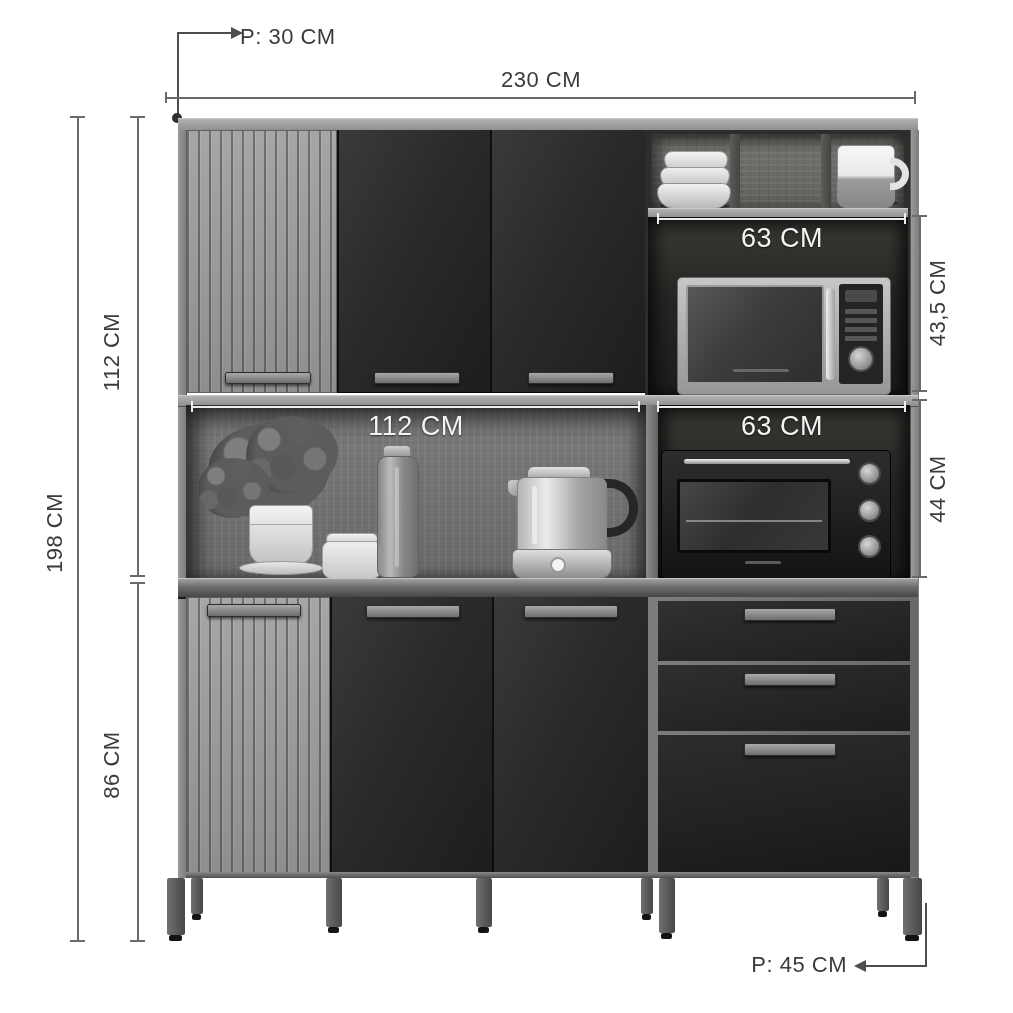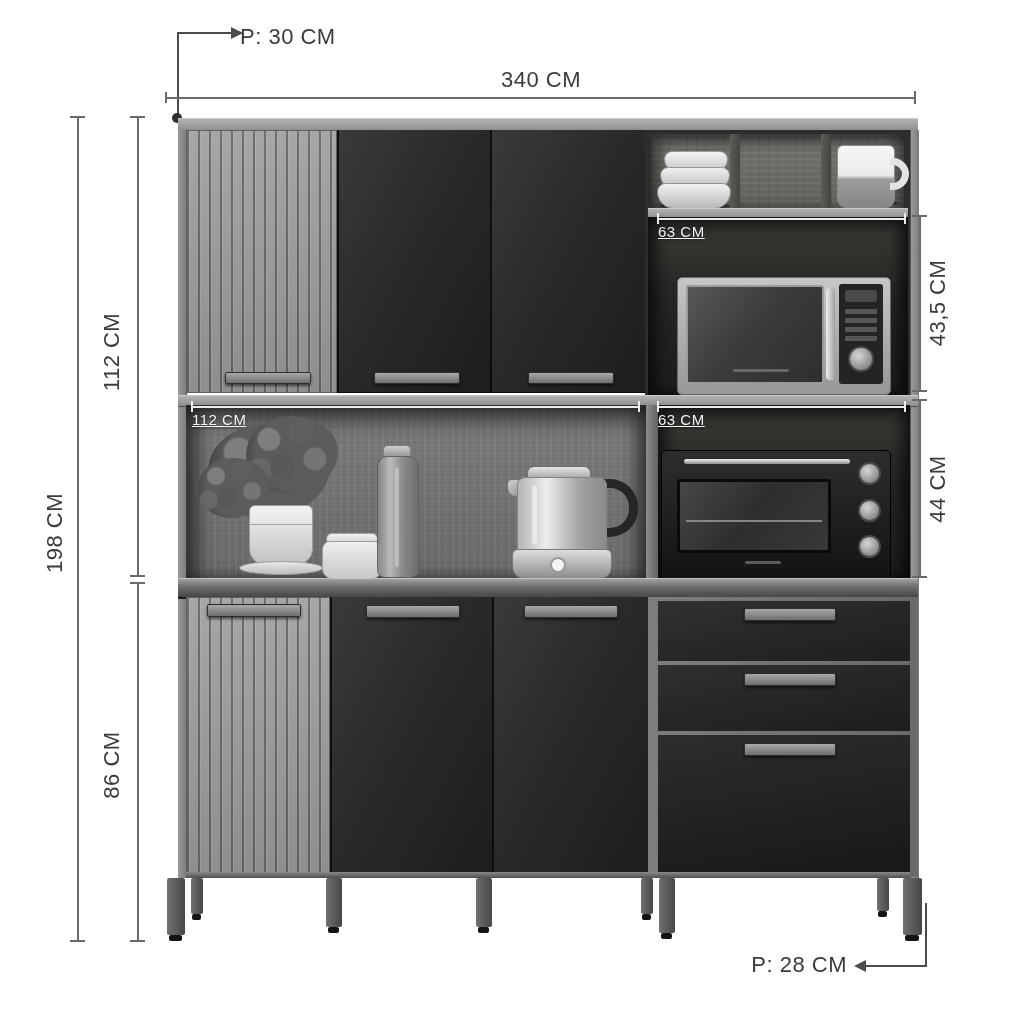--- a/index.html
+++ b/index.html
@@ -5,22 +5,22 @@
   html,body{margin:0;padding:0;background:#ffffff;}
   #stage{position:relative;width:1013px;height:1013px;background:#ffffff;overflow:hidden;
          font-family:"Liberation Sans", sans-serif;}
   .abs{position:absolute;}
   
   .dline{position:absolute;background:#6a6a6a;}
   .dline-dark{position:absolute;background:#4d4d4d;}
   .dline-light{position:absolute;background:#ededed;}
   .dim-label{position:absolute;font-size:22px;color:#3b3b3b;letter-spacing:.5px;white-space:nowrap;}
   .dim-label-c{text-align:center;}
-  .dim-label-light{position:absolute;font-size:15px;color:#f4f4f4;letter-spacing:.5px;text-align:left;
-                   text-shadow:0 1px 2px rgba(0,0,0,.6);white-space:nowrap;text-decoration:underline;}
+  .dim-label-light{position:absolute;font-size:27px;color:#f4f4f4;letter-spacing:.5px;text-align:center;
+                   text-shadow:0 1px 2px rgba(0,0,0,.6);white-space:nowrap;}
   .rot{position:absolute;transform:translate(-50%,-50%) rotate(-90deg);white-space:nowrap;
        font-size:22px;color:#3b3b3b;letter-spacing:.5px;}
   .arr-r{position:absolute;width:0;height:0;border-top:6px solid transparent;border-bottom:6px solid transparent;
          border-left:12px solid #4d4d4d;}
   .arr-l{position:absolute;width:0;height:0;border-top:6px solid transparent;border-bottom:6px solid transparent;
          border-right:12px solid #4d4d4d;}
   .dot{position:absolute;width:10px;height:10px;border-radius:50%;background:#303030;}
   
   .wood-board{background:linear-gradient(#b2b2b2,#8d8d8d);border-top:1px solid #c9c9c9;border-bottom:1px solid #4f4f4f;}
   .side-panel{background:linear-gradient(90deg,#9a9a9a,#7d7d7d);}
@@ -68,21 +68,21 @@
     <div class="dline-dark" style="left:177px;top:32px;width:56px;height:2px;"></div>
     <div class="arr-r" style="left:231px;top:27px;"></div>
     <div class="dot" style="left:172px;top:113px;"></div>
     <div class="dim-label" style="left:240px;top:24px;">P: 30 CM</div>
   </div>
 
   <div>
     <div class="dline" style="left:166px;top:97px;width:750px;height:2px;"></div>
     <div class="dline" style="left:165px;top:92px;width:2px;height:11px;"></div>
     <div class="dline" style="left:914px;top:91px;width:2px;height:13px;"></div>
-    <div class="dim-label dim-label-c" style="left:466px;top:67px;width:150px;">340 CM</div>
+    <div class="dim-label dim-label-c" style="left:466px;top:67px;width:150px;">230 CM</div>
   </div>
 
   <div>
     <div class="dline" style="left:77px;top:117px;width:2px;height:825px;"></div>
     <div class="dline" style="left:70px;top:116px;width:15px;height:2px;"></div>
     <div class="dline" style="left:70px;top:940px;width:15px;height:2px;"></div>
     <div class="rot" style="left:55px;top:533px;">198 CM</div>
   </div>
 
   <div>
@@ -270,16 +270,16 @@
     <div class="leg" style="left:641px;top:878px;width:12px;height:36px;"></div>
     <div class="leg" style="left:659px;top:878px;width:16px;height:55px;"></div>
     <div class="leg" style="left:877px;top:878px;width:12px;height:33px;"></div>
     <div class="leg" style="left:903px;top:878px;width:19px;height:57px;"></div>
   </div>
 
   <div>
     <div class="dline-dark" style="left:925px;top:903px;width:2px;height:64px;"></div>
     <div class="dline-dark" style="left:866px;top:965px;width:60px;height:2px;"></div>
     <div class="arr-l" style="left:854px;top:960px;"></div>
-    <div class="dim-label" style="left:725px;top:952px;width:122px;text-align:right;">P: 28 CM</div>
+    <div class="dim-label" style="left:725px;top:952px;width:122px;text-align:right;">P: 45 CM</div>
   </div>
 
 </div>
 
 </body></html>

